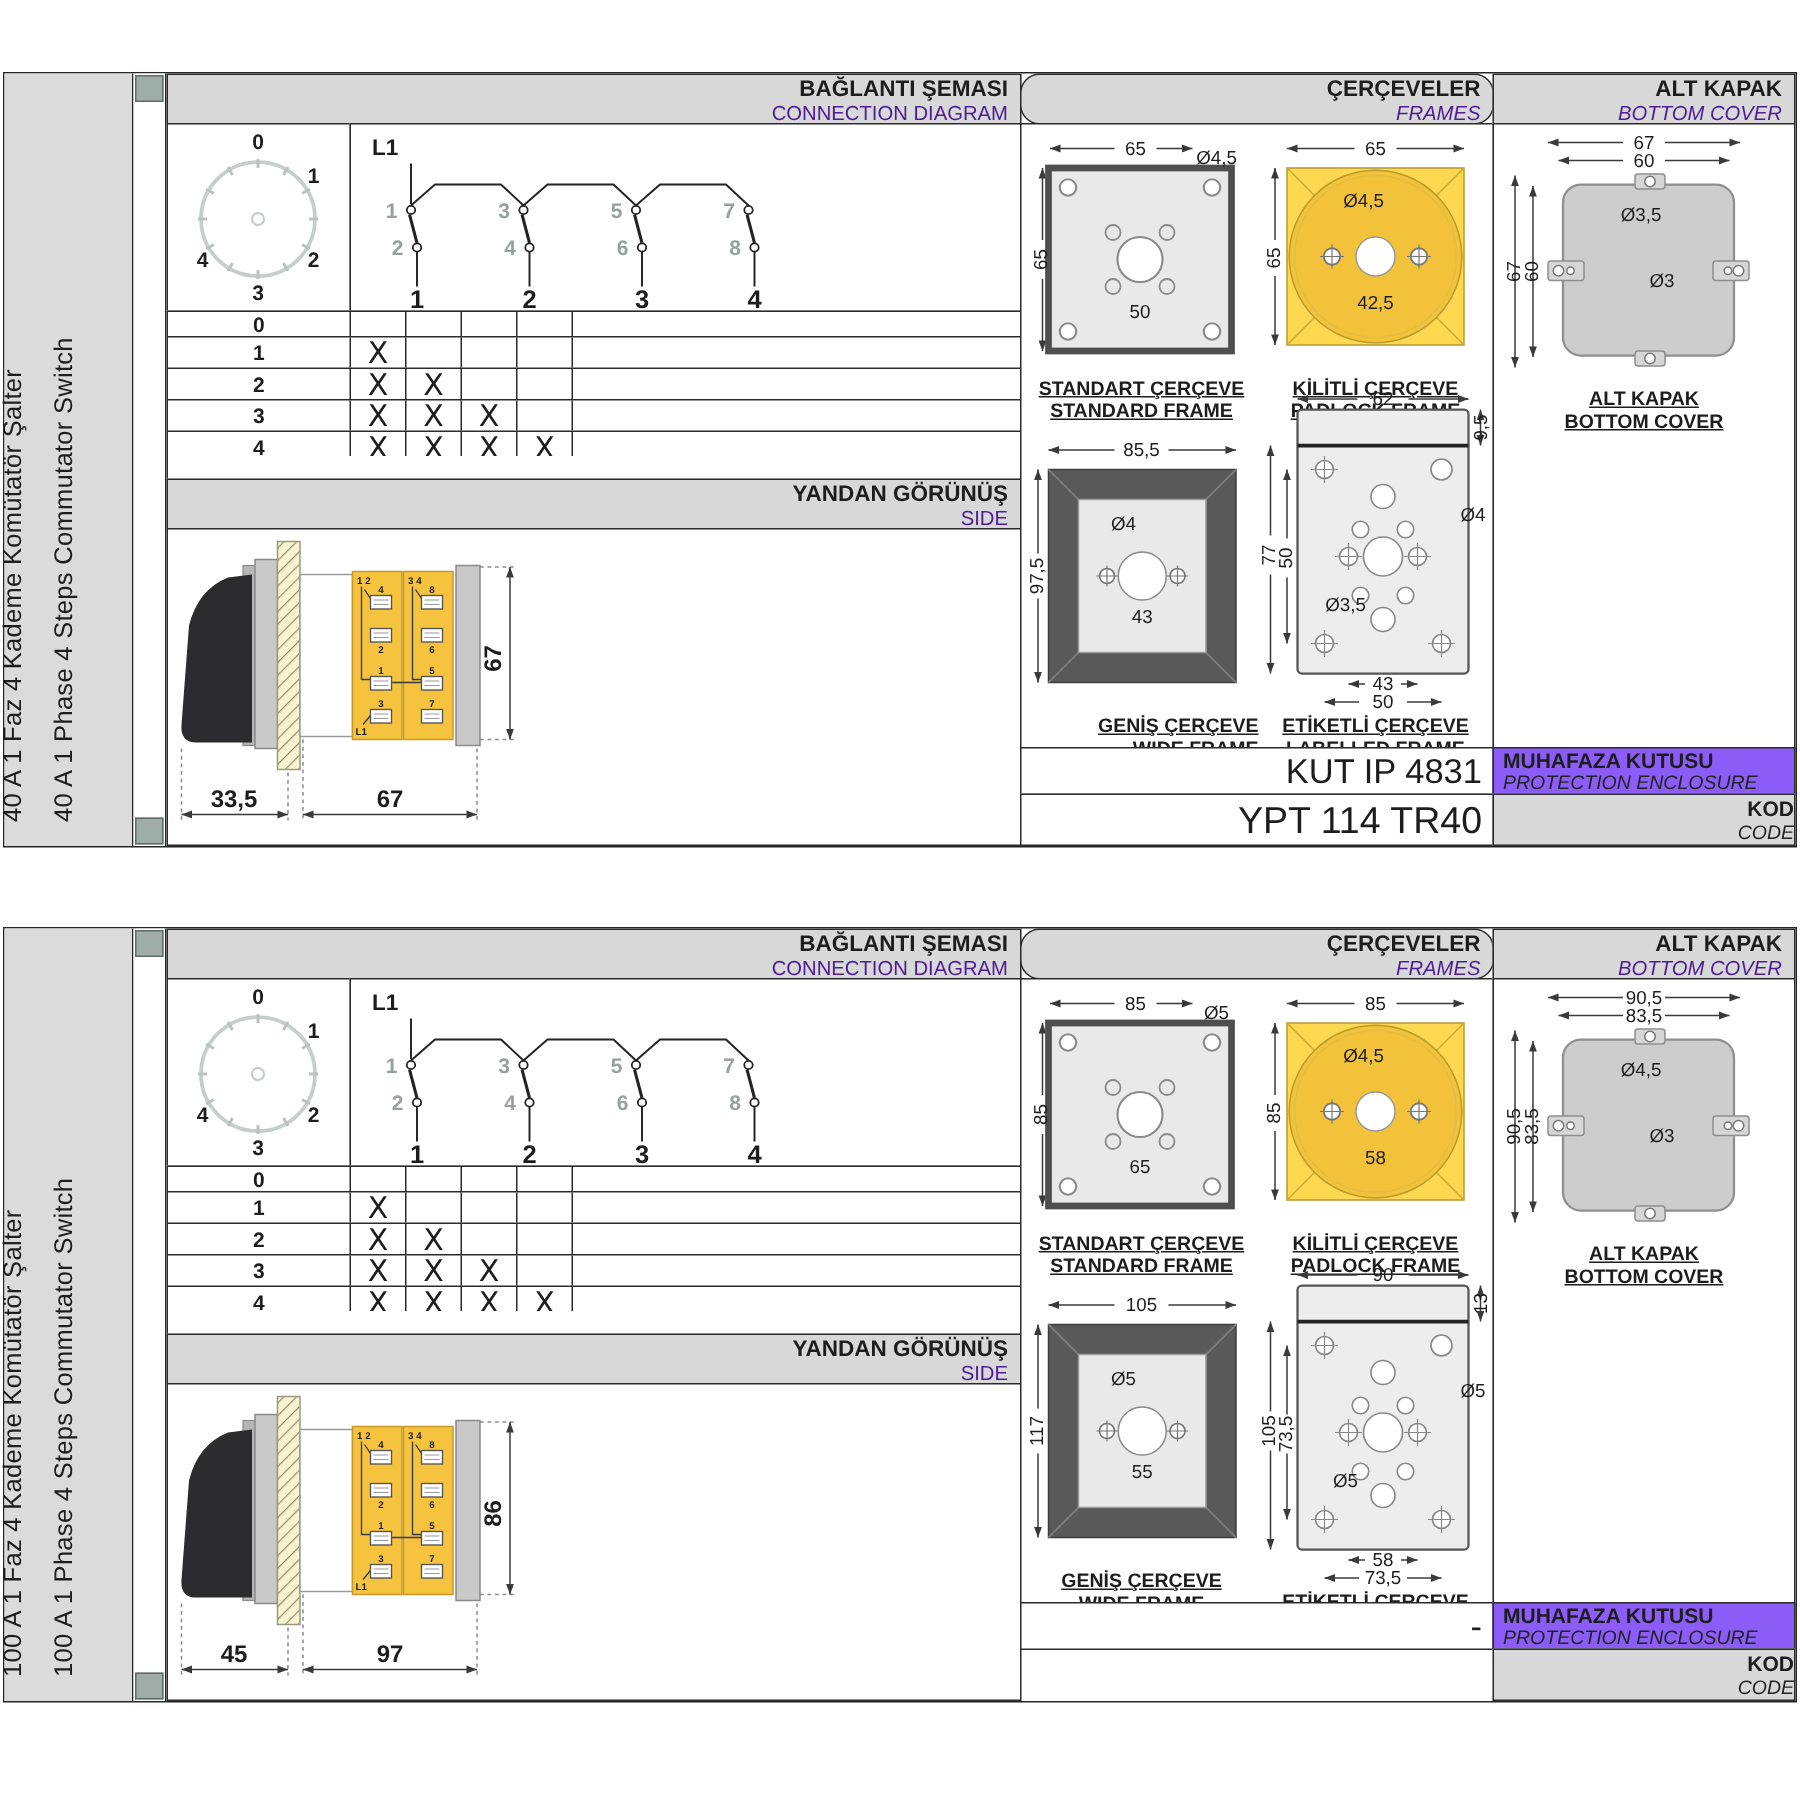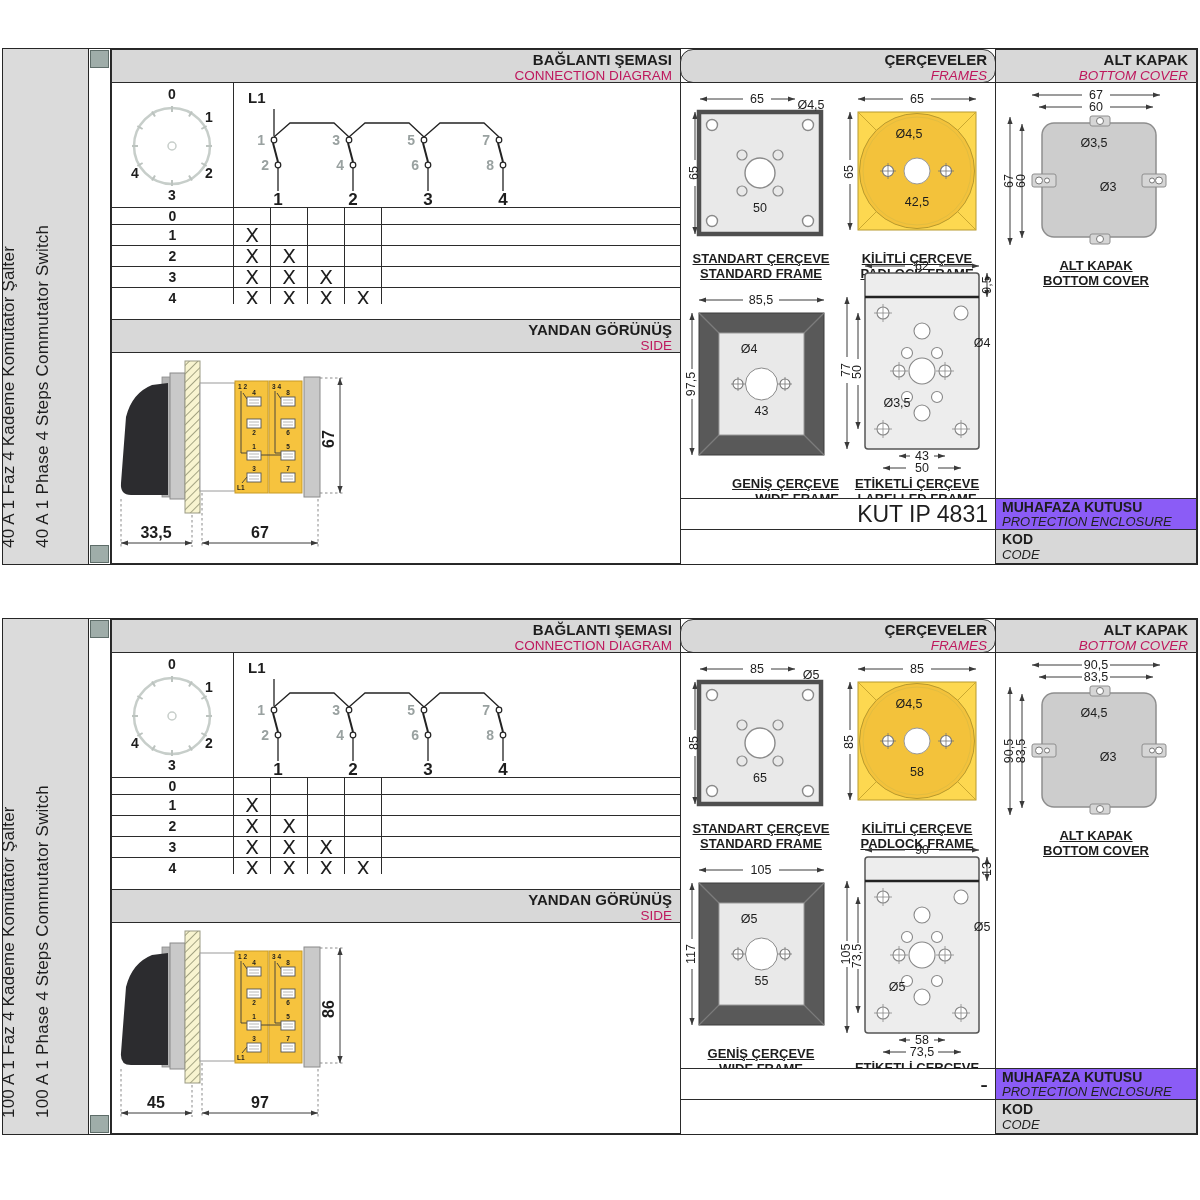--- a/index.html
+++ b/index.html
@@ -18,21 +18,21 @@
 
   .gap-col{position:absolute;left:86px;top:0;width:22px;height:100%;background:#fff;
            border-right:1.5px solid #262626;box-sizing:border-box;}
   .gap-sq{position:absolute;left:1px;width:17px;height:16px;background:#9fada9;border:1px solid #5e6d69;}
   .gap-sq.top{top:1px;} .gap-sq.bot{bottom:1px;}
 
   .main{position:absolute;left:108px;top:0;right:0;bottom:0;}
   .cb{position:absolute;box-sizing:border-box;border:1px solid #2b2b2b;background:#fff;}
   .hdr{background:#d8d8d8;text-align:right;padding:2px 8px 0 0;line-height:1.1;}
   .hdr .t{display:block;font-weight:bold;font-size:15px;}
-  .hdr .e{display:block;font-size:13.5px;color:#be185d;}
+  .hdr .e{display:block;font-size:13.5px;color:#4c1d95;}
   .hdr .e.i{font-style:italic;}
 
   .hdr-conn{left:0;top:0;width:570px;height:34px;}
   .dial-cell{left:0;top:33px;width:123px;height:126px;}
   .schem-cell{left:122px;top:33px;width:448px;height:126px;}
   .swtable{left:0;top:158px;width:570px;height:98px;display:flex;flex-direction:column;}
   .trow{flex:1;display:flex;box-sizing:border-box;}
   .trow:not(:last-child){border-bottom:1px solid #2b2b2b;}
   .tl{width:122px;border-right:1px solid #2b2b2b;display:flex;align-items:center;justify-content:center;
       font-weight:bold;font-size:14px;box-sizing:border-box;}
@@ -49,21 +49,21 @@
   .fcap{font-weight:bold;font-size:13px;line-height:1.18;margin-top:1px;text-decoration:underline;}
 
   .hdr-cover{left:884px;top:0;right:0;height:34px;}
   .cover-area{left:884px;top:33px;right:0;height:417px;text-align:center;}
 
   .enc-val{left:569px;top:449px;width:316px;height:32px;font-size:23px;text-align:right;
            padding-right:7px;line-height:30px;}
   .enc-lab{left:884px;top:449px;right:0;height:32px;background:#8b5cf6;padding:1px 0 0 6px;line-height:1.1;}
   .code-val{left:569px;top:480px;width:316px;bottom:0;font-size:25px;text-align:right;
             padding-right:7px;line-height:34px;}
-  .code-lab{left:884px;top:480px;right:0;bottom:0;background:#d8d8d8;padding:2px 0 0 6px;line-height:1.12;}
+  .code-lab{left:884px;top:480px;right:0;bottom:0;background:#d8d8d8;padding:2px 0 0 6px;line-height:1.12;text-align:right;}
   .lab-t{display:block;font-weight:bold;font-size:14px;}
   .lab-e{display:block;font-style:italic;font-size:13px;color:#222;}
 
   svg{display:block;}
   svg text{font-family:"Liberation Sans","DejaVu Sans",sans-serif;fill:#1d1d1d;}
   .dim{stroke:#3a3a3a;stroke-width:1;fill:none;}
   .dimd{stroke:#8a8a8a;stroke-width:1;stroke-dasharray:2.5,2.5;fill:none;}
   .ah{fill:#3a3a3a;}
   .dt{font-size:12.5px;}
   .dtb{font-size:16px;font-weight:bold;}
@@ -576,20 +576,21 @@
         <span>ALT KAPAK</span><br>
         <span>BOTTOM COVER</span>
       </div>
     </div>
 
     <div class="cb enc-val">KUT IP 4831</div>
     <div class="cb enc-lab">
       <span class="lab-t">MUHAFAZA KUTUSU</span>
       <span class="lab-e">PROTECTION ENCLOSURE</span>
     </div>
+    <div class="cb code-val">YPT 114 TR40</div>
     <div class="cb code-lab">
       <span class="lab-t">KOD</span>
       <span class="lab-e">CODE</span>
     </div>
 
   </div>
 </section>
     <section class="panel">
 
   <div class="side-col">

